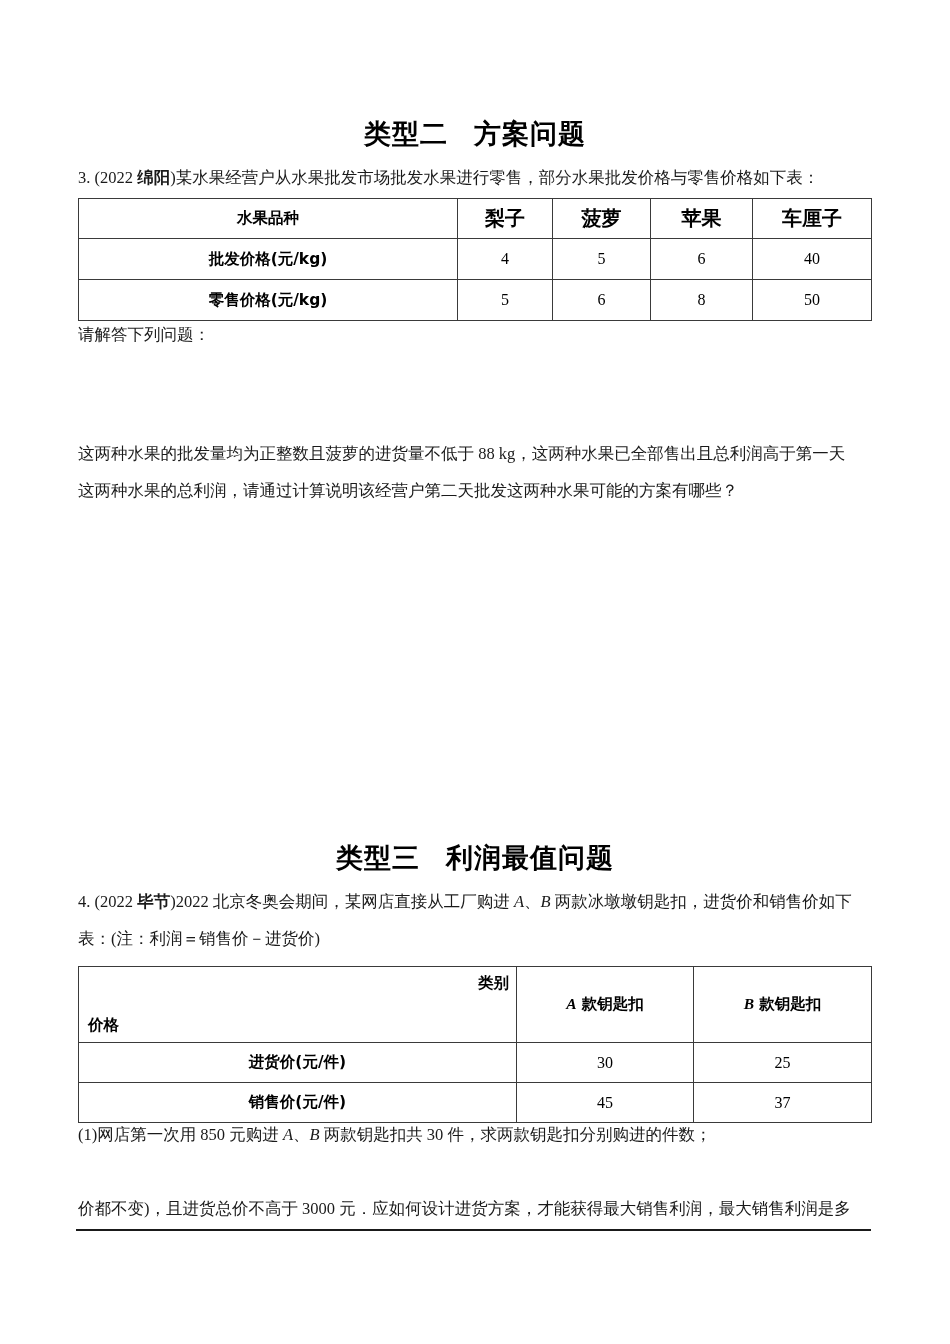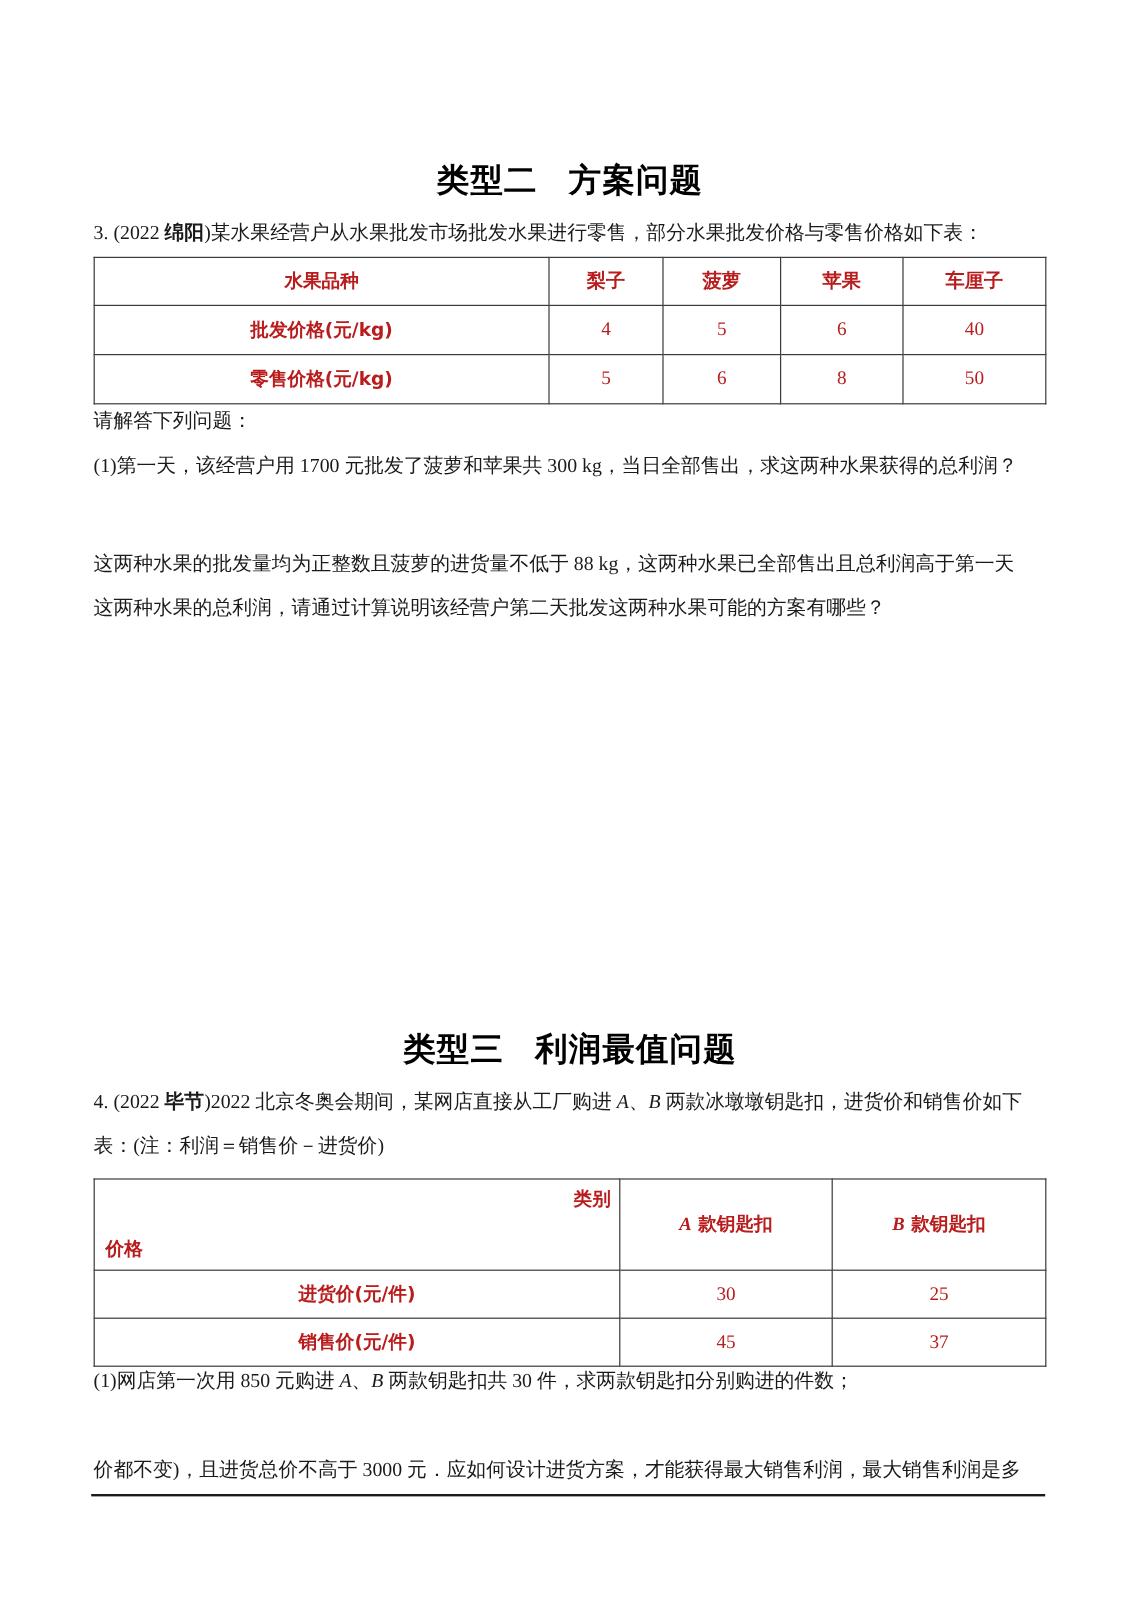--- a/index.html
+++ b/index.html
@@ -11,21 +11,21 @@
     width: 950px;
     height: 1344px;
     position: relative;
     font-family: "Liberation Serif", "DejaVu Serif", serif;
     color: #000000;
     overflow: hidden;
   }
 
   .page {
     position: absolute;
-    left: 0; top: 16px;
+    left: 0; top: 0;
     width: 950px;
     height: 1111px;
   }
 
   
   .section-heading {
     position: absolute;
     left: 0;
     width: 950px;
     text-align: center;
@@ -46,39 +46,39 @@
     white-space: nowrap;
   }
   .para .b { font-weight: bold; }
   .para .it { font-style: italic; }
 
   
   .tbl {
     position: absolute;
     border-collapse: collapse;
     font-size: 16px;
-    color: #b91c1c;
+    color: #000000;
     table-layout: fixed;
   }
   .tbl td {
     border: 1px solid #3a3a3a;
     text-align: center;
     vertical-align: middle;
     padding: 0;
     font-family: "Liberation Serif", "DejaVu Serif", serif;
   }
   .tbl .lbl {
     font-family: "DejaVu Sans", "Liberation Sans", sans-serif;
     font-weight: bold;
     font-size: 15.5px;
   }
   .tbl .hdr {
     font-family: "DejaVu Sans", "Liberation Sans", sans-serif;
     font-weight: bold;
-    font-size: 16px;
+    font-size: 20px;
   }
   .tbl .num {
     font-family: "Liberation Serif", "DejaVu Serif", serif;
     font-size: 16px;
   }
   .tbl .cat {
     font-family: "DejaVu Sans", "Liberation Sans", sans-serif;
     font-weight: bold;
     font-size: 15.5px;
   }
@@ -147,21 +147,20 @@
         <td class="num">5</td>
         <td class="num">6</td>
         <td class="num">8</td>
         <td class="num">50</td>
       </tr>
     </tbody>
   </table>
 
   <div class="para" style="left:78px; top:327px;">请解答下列问题：</div>
 
-  <div class="para" style="left:78px; top:364px;">(1)第一天，该经营户用 1700 元批发了菠萝和苹果共 300 kg，当日全部售出，求这两种水果获得的总利润？</div>
 
   <div class="para" style="left:78px; top:446px;">这两种水果的批发量均为正整数且菠萝的进货量不低于 88 kg，这两种水果已全部售出且总利润高于第一天</div>
   <div class="para" style="left:78px; top:483px;">这两种水果的总利润，请通过计算说明该经营户第二天批发这两种水果可能的方案有哪些？</div>
 
   <div class="section-heading" style="top:840px;">
     <span>类型三</span><span class="gap"></span><span>利润最值问题</span>
   </div>
 
   <div class="para" style="left:78px; top:894px;">
     <span>4.</span><span> </span><span>(2022 </span><span class="b">毕节</span><span>)</span><span>2022 北京冬奥会期间，某网店直接从工厂购进 </span><span class="it">A</span><span>、</span><span class="it">B</span><span> 两款冰墩墩钥匙扣，进货价和销售价如下</span>

